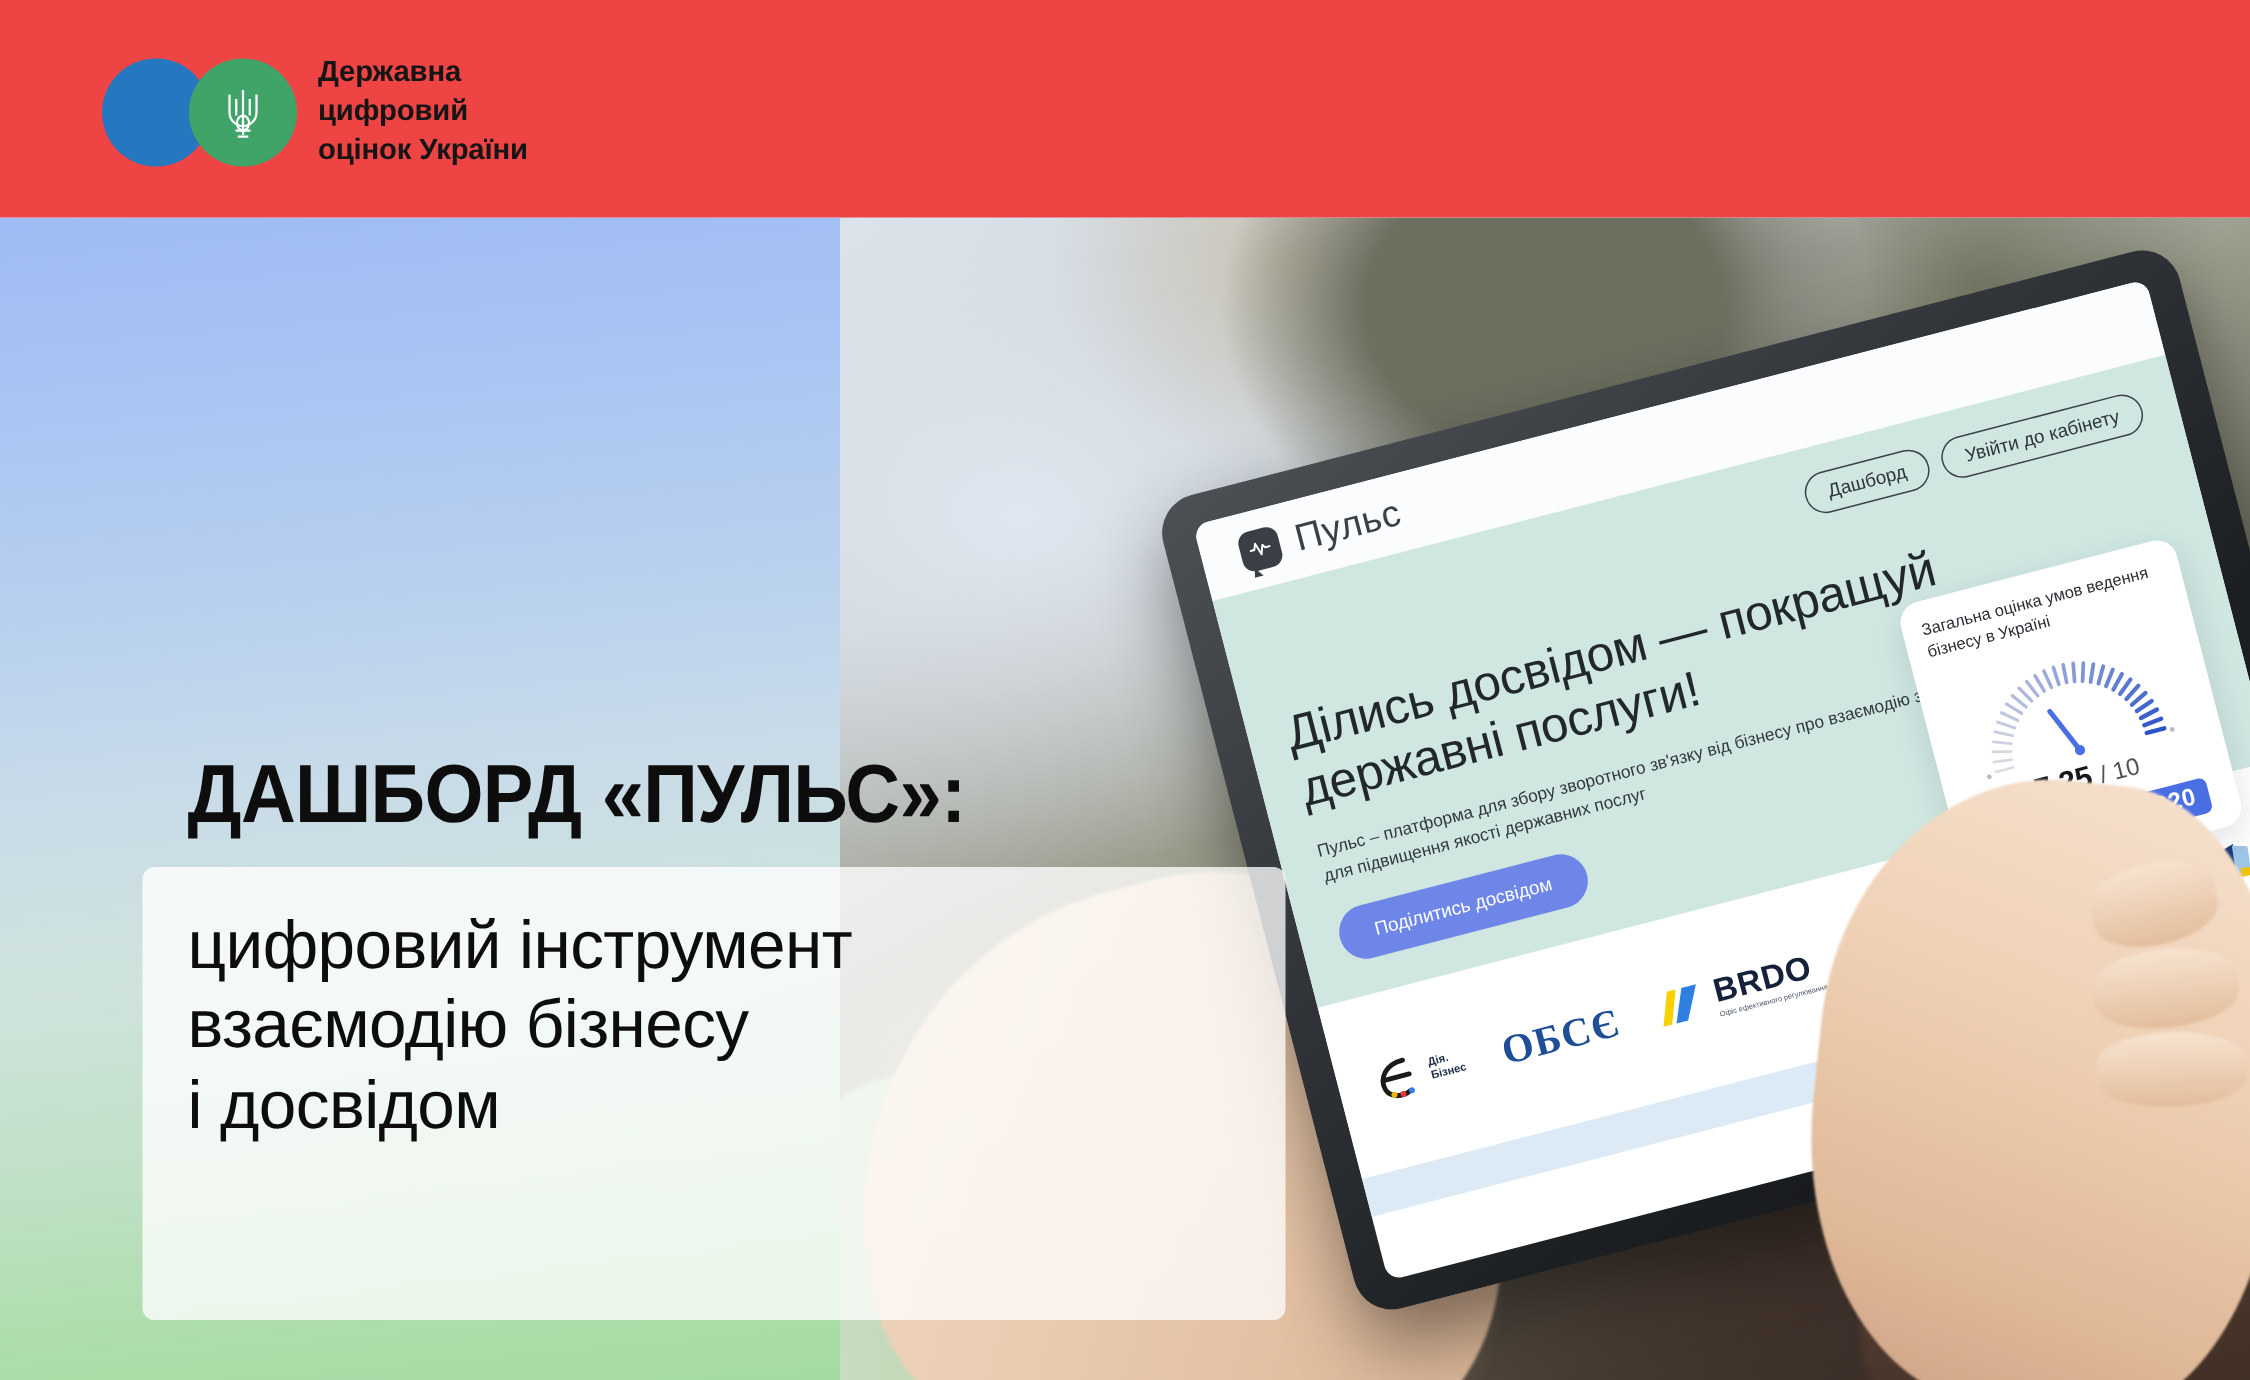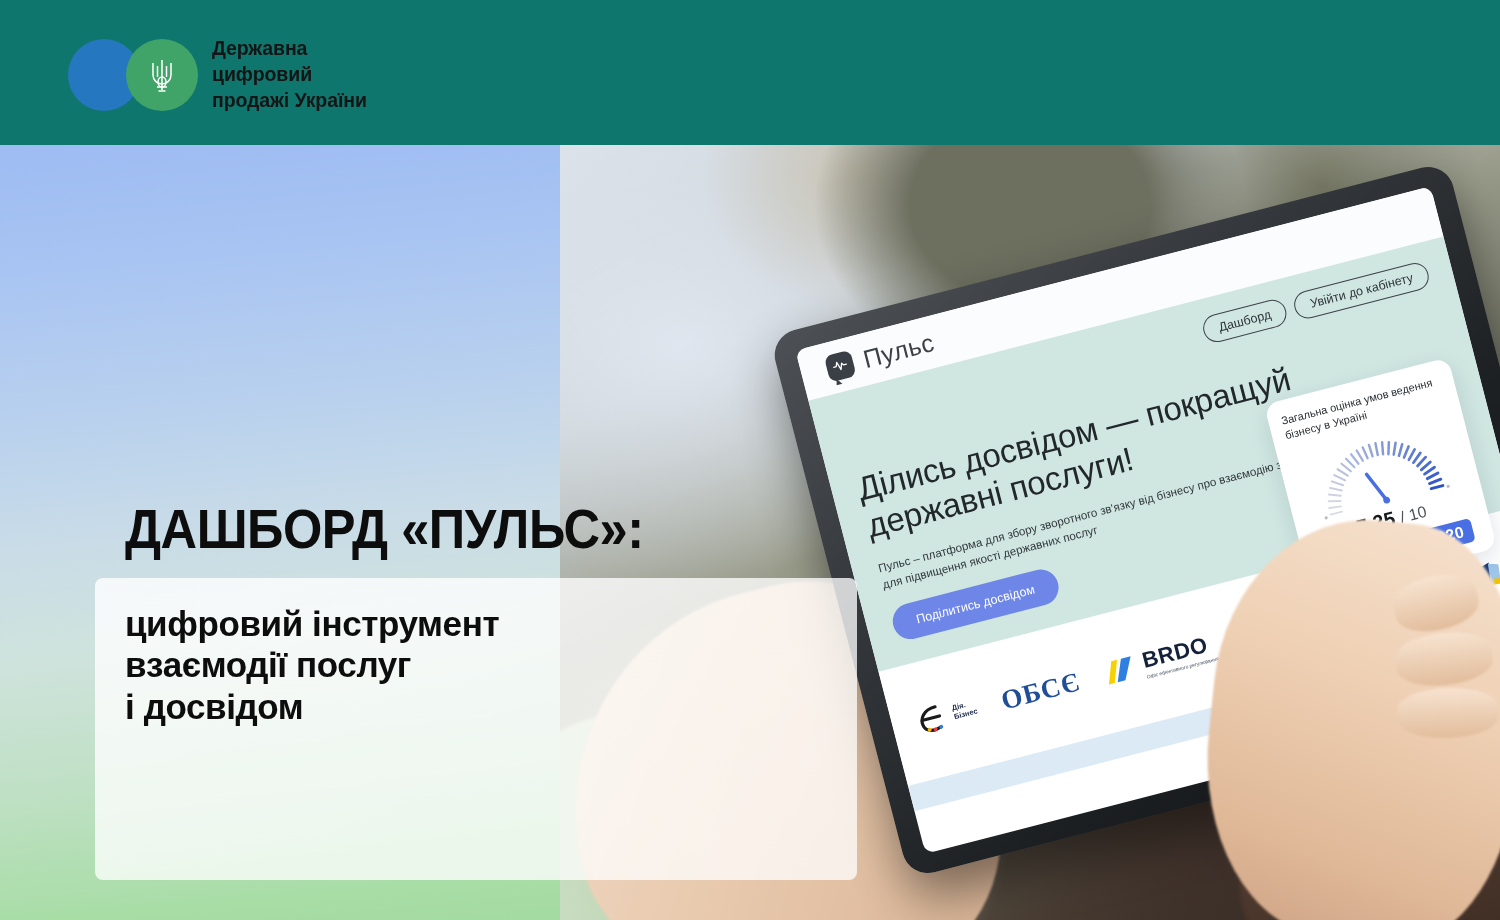--- a/index.html
+++ b/index.html
@@ -6,21 +6,21 @@
   html,body { width:1500px; height:920px; overflow:hidden; }
   body {
     font-family:"Liberation Sans", sans-serif;
     background:#fff;
     position:relative;
   }
 
   
   .header-band{
     position:absolute; left:0; top:0; width:1500px; height:145px;
-    background:#0f766e; z-index:40;
+    background:#ef4444; z-index:40;
   }
   .logo-wrap{ position:absolute; left:68px; top:36px; display:flex; align-items:center; }
   .logo-marks{ position:relative; width:132px; height:72px; }
   .circle-blue{
     position:absolute; left:0; top:0; width:72px; height:72px;
     border-radius:50%; background:#2578c0;
   }
   .circle-green{
     position:absolute; left:58px; top:0; width:72px; height:72px;
     border-radius:50%; background:#40a368;
@@ -204,21 +204,21 @@
     letter-spacing:-0.5px; white-space:nowrap;
     transform:scaleX(0.92); transform-origin:left center;
   }
   .copy-card{
     position:absolute; left:95px; top:433px; width:762px; height:302px;
     background:linear-gradient(160deg, rgba(255,255,255,0.80), rgba(255,255,255,0.74));
     border-radius:8px; z-index:25;
   }
   .copy-text{
     position:absolute; left:125px; top:458px; width:720px; z-index:30;
-    font-size:35px; font-weight:bold; line-height:1.185; color:#0d0d0d;
+    font-size:45px; font-weight:normal; line-height:1.185; color:#0d0d0d;
     letter-spacing:-0.4px;
   }
   .copy-text span{ display:block; }
 </style>
 </head>
 <body>
 
 <div class="header-band">
   <div class="logo-wrap">
     <div class="logo-marks">
@@ -233,21 +233,21 @@
             <ellipse cx="15" cy="27" rx="4" ry="5"></ellipse>
             <path d="M10 32 H20"></path>
             <path d="M11.5 36 H18.5"></path>
           </g>
         </svg>
       </div>
     </div>
     <div class="logo-text">
       <div>Державна</div>
       <div>цифровий</div>
-      <div>продажі України</div>
+      <div>оцінок України</div>
     </div>
   </div>
 </div>
 
 <div class="hero">
 
   <div class="photo">
     <div class="photo-bg"></div>
     <div class="shoulder"></div>
     <div class="sleeve"></div>
@@ -407,16 +407,16 @@
     <div class="hand-right"></div>
     <div class="finger f1"></div>
     <div class="finger f2"></div>
     <div class="finger f3"></div>
   </div>
 
   <div class="kicker">ДАШБОРД «ПУЛЬС»:</div>
   <div class="copy-card"></div>
   <div class="copy-text">
     <span>цифровий інструмент</span>
-    <span>взаємодії послуг</span>
+    <span>взаємодію бізнесу</span>
     <span>і досвідом</span>
   </div>
 </div>
 
 </body></html>

